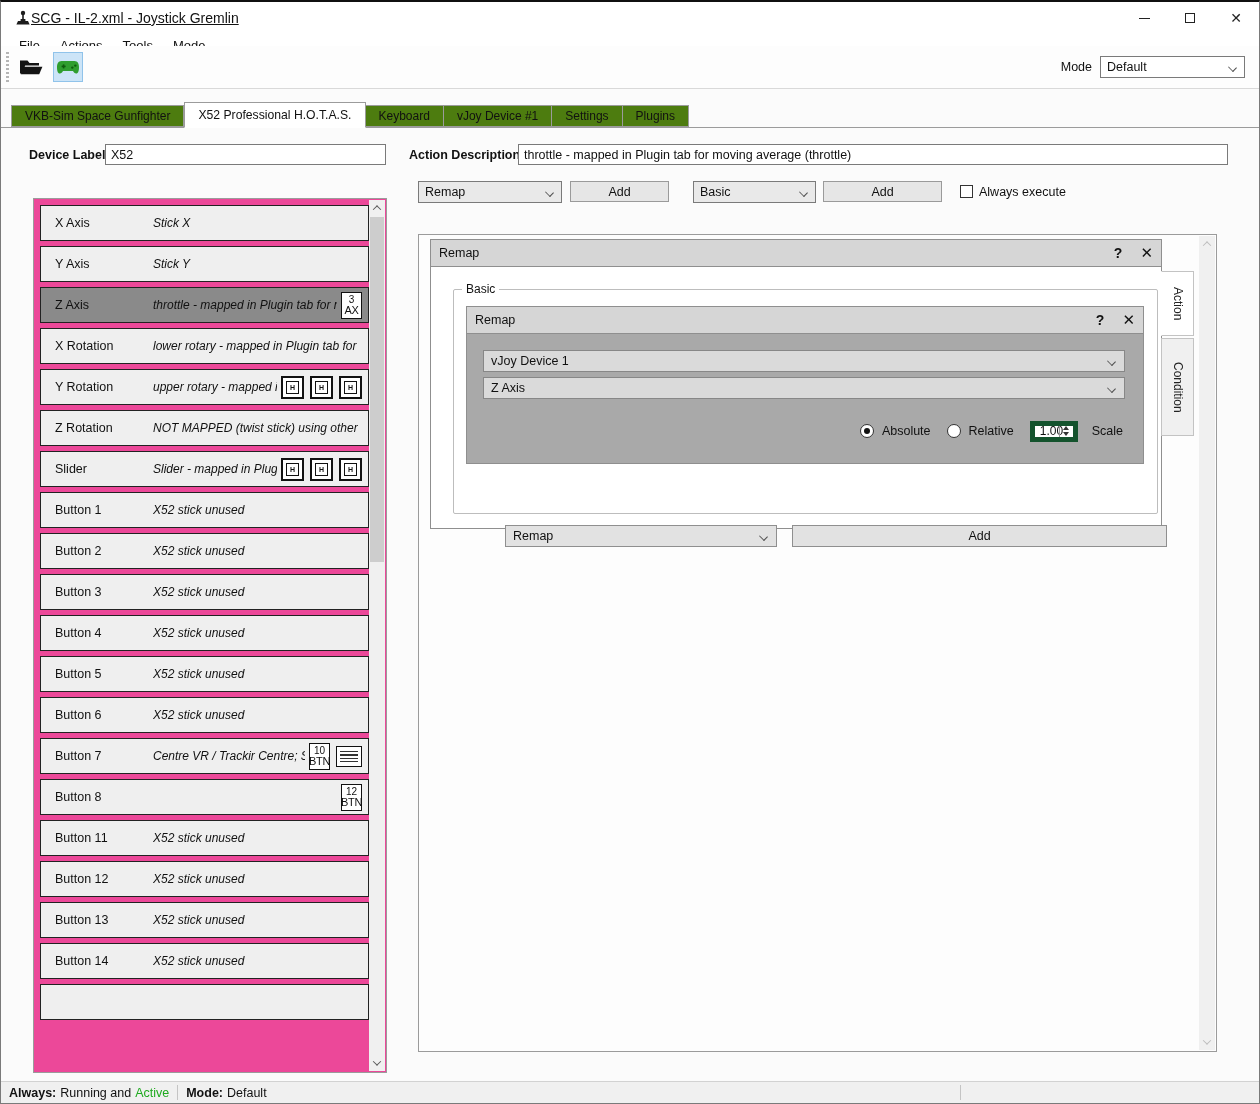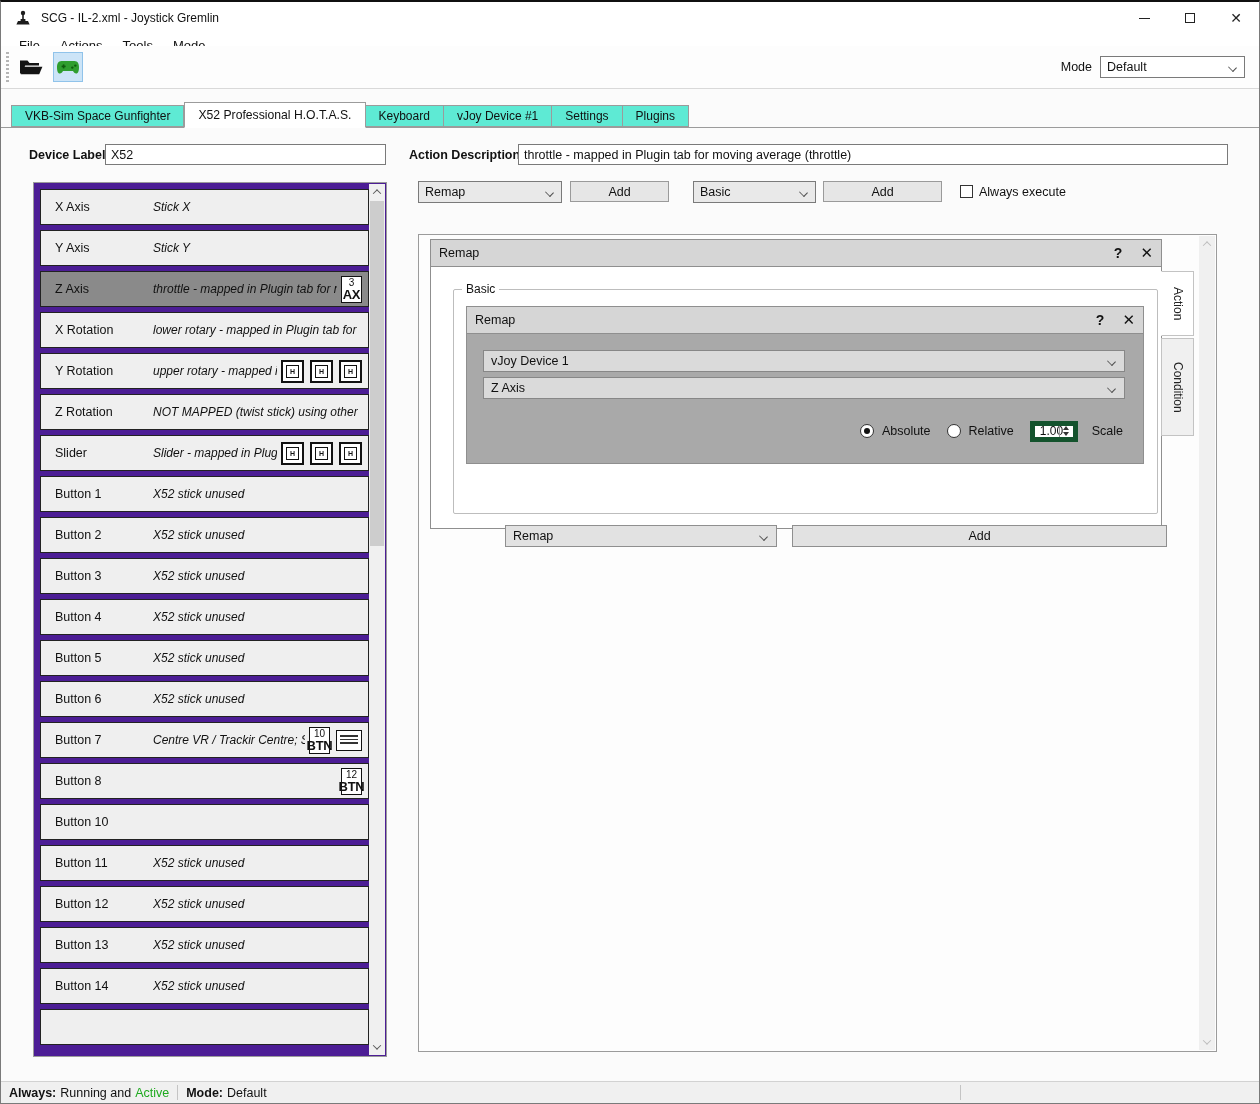--- a/index.html
+++ b/index.html
@@ -5,21 +5,21 @@
   * { margin:0; padding:0; box-sizing:border-box; }
   html,body { width:1260px; height:1104px; }
   body { font-family:"Liberation Sans","DejaVu Sans",sans-serif; font-size:12.5px; color:#111; background:#fff; }
 
   .window { position:relative; width:1260px; height:1104px; background:#fbfbfb;
             border:1px solid #7a7a7a; border-top:2px solid #101010; overflow:hidden; }
 
   
   .titlebar { position:absolute; left:0; top:0; width:100%; height:32px; background:#ffffff; display:flex; align-items:center; }
   .app-icon { margin-left:14px; width:16px; height:16px; flex:none; }
-  .title-text { margin-left:10px; font-size:12px; }
+  .title-text { margin-left:0; font-size:14px;text-decoration:underline; }
   .win-controls { margin-left:auto; display:flex; height:32px; }
   .win-btn { width:46px; height:32px; display:flex; align-items:center; justify-content:center; color:#222; font-size:13px; }
   .glyph-min { width:11px; height:1px; background:#222; display:block; }
   .glyph-max { width:10px; height:10px; border:1px solid #222; display:block; }
   .glyph-close { font-size:14px; line-height:1; }
 
   
   .menubar { position:absolute; left:0; top:32px; width:100%; height:22px; background:#ffffff; display:flex; align-items:center; padding-left:8px; }
   .menu-item { padding:3px 10px; font-size:13px; }
 
@@ -29,39 +29,39 @@
   .tool-btn { width:30px; height:30px; margin-left:7px; display:flex; align-items:center; justify-content:center; border:1px solid transparent; background:transparent; }
   .tool-btn.active { background:#cce4f7; border-color:#90c3ea; }
   .mode-box { margin-left:auto; margin-right:14px; display:flex; align-items:center; gap:8px; }
   .combo { position:relative; background:#fff; border:1px solid #7a7a7a; height:22px; display:flex; align-items:center; padding:0 22px 0 6px; font-size:12.5px; }
   .combo .chev { position:absolute; right:8px; top:7px; }
   .chev { width:7px; height:7px; border-right:1.4px solid #4d4d4d; border-bottom:1.4px solid #4d4d4d; transform:rotate(45deg) scaleY(.8); display:block; }
   .mode-combo { width:145px; }
 
   
   .tabbar { position:absolute; left:0; top:97px; width:100%; height:29px; display:flex; align-items:flex-end; padding-left:10px; border-bottom:1px solid #9b9b9b; background:#fbfbfb; }
-  .tab { height:22px; padding:0 13px; display:flex; align-items:center; background:#5eead4; border:1px solid #9b9b9b; border-left:none; font-size:12px; }
+  .tab { height:22px; padding:0 13px; display:flex; align-items:center; background:#4d7c0f; border:1px solid #9b9b9b; border-left:none; font-size:12px; }
   .tab:first-child { border-left:1px solid #9b9b9b; }
   .tab.active { height:26px; background:#ffffff; border-left:1px solid #9b9b9b; margin-bottom:-1px; border-bottom:1px solid #fff; z-index:3; font-size:12.2px; }
 
   
   .field-label { position:absolute; font-weight:bold; font-size:12.5px; }
   .text-input { position:absolute; background:#fff; border:1px solid #7a7a7a; height:21px; display:flex; align-items:center; padding:0 5px; font-size:12.5px; }
 
   
-  .list-panel { position:absolute; left:32px; top:180px; width:354px; height:875px; border:1px solid #9b9b9b; background:#4c1d95; }
+  .list-panel { position:absolute; left:32px; top:196px; width:354px; height:875px; border:1px solid #9b9b9b; background:#ec4899; }
   .rows-clip { position:absolute; left:0; top:0; right:17px; bottom:0; overflow:hidden; padding:6px 0 0 6px; }
   .input-row { height:36px; margin-bottom:5px; background:#efefef; border:1px solid #222; display:flex; align-items:center; padding:0 6px 0 14px; }
   .input-row.selected { background:#8a8a8a; }
   .row-label { min-width:66px; font-size:12.5px; flex:none; }
   .row-desc { font-style:italic; font-size:12px; margin-left:32px; flex:1; white-space:nowrap; overflow:hidden; }
   .row-icons { display:flex; gap:6px; align-items:center; flex:none; margin-left:4px; }
   .badge2 { width:21px; height:27px; background:#fff; border:1px solid #111; display:flex; flex-direction:column; align-items:center; justify-content:center; line-height:1; }
   .badge2 .b-top { font-size:10px; }
-  .badge2 .b-bot { font-size:13px; font-weight:bold; letter-spacing:-.3px; }
+  .badge2 .b-bot { font-size:11px; font-weight:normal; letter-spacing:-.3px; }
   .hat-icon { width:23px; height:23px; border:2px solid #111; background:#fff; display:flex; align-items:center; justify-content:center; }
   .hat-inner { width:13px; height:13px; border:1.5px solid #111; display:flex; align-items:center; justify-content:center; font-size:7px; font-weight:bold; }
   .kbd-icon { width:26px; height:21px; border:1.5px solid #111; background:#fff; display:flex; align-items:center; justify-content:center; }
   .kbd-keys { width:18px; height:11px; background-image:repeating-linear-gradient(#333 0 1.5px, transparent 1.5px 3.5px); }
 
   
   .vscroll { position:absolute; top:1px; bottom:1px; right:1px; width:16px; background:#f0f0f0; }
   .sb-arrow { position:absolute; left:0; width:16px; height:16px; display:flex; align-items:center; justify-content:center; }
   .sb-up { top:0; } .sb-down { bottom:0; }
   .sb-chev { width:6px; height:6px; border-right:1.6px solid #5a5a5a; border-bottom:1.6px solid #5a5a5a; display:block; }
@@ -299,25 +299,20 @@
         </div>
         <div class="input-row">
           <span class="row-label">Button 8</span>
           <span class="row-desc"></span>
           <span class="row-icons">
             <span class="badge2">
               <span class="b-top">12</span>
               <span class="b-bot">BTN</span>
             </span>
           </span>
-        </div>
-        <div class="input-row">
-          <span class="row-label">Button 10</span>
-          <span class="row-desc"></span>
-          <span class="row-icons"></span>
         </div>
         <div class="input-row">
           <span class="row-label">Button 11</span>
           <span class="row-desc">X52 stick unused</span>
           <span class="row-icons"></span>
         </div>
         <div class="input-row">
           <span class="row-label">Button 12</span>
           <span class="row-desc">X52 stick unused</span>
           <span class="row-icons"></span>

